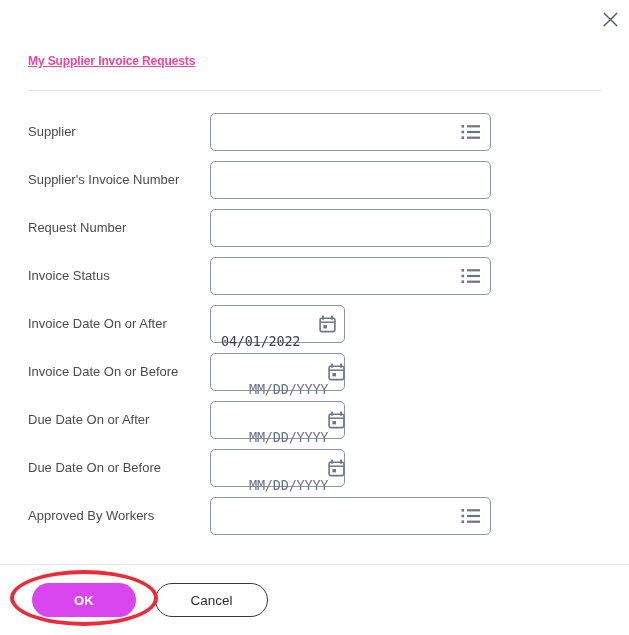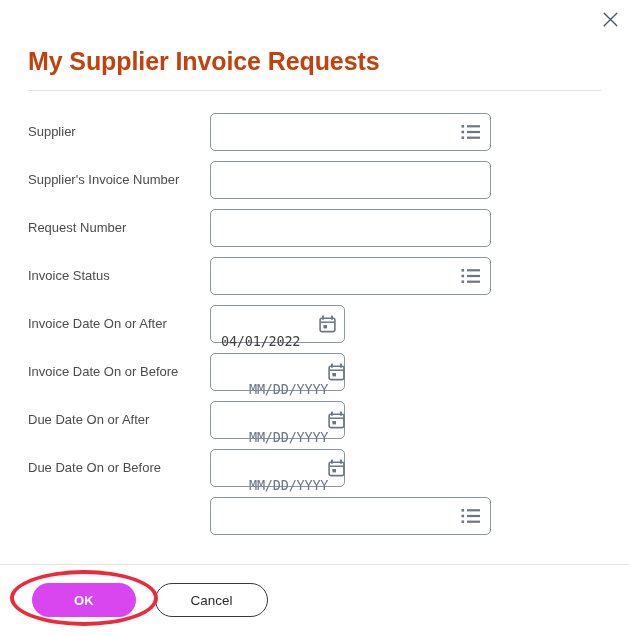--- a/index.html
+++ b/index.html
@@ -31,26 +31,27 @@
     border: none;
     padding: 0;
   }
   .close-btn svg { display: block; }
 
   
   .dialog-title {
     position: absolute;
     top: 49px;
     left: 28px;
-    font-size: 25px;
+    font-size: 12px;
     font-weight: bold;
-    color: #c2410c;
+    color: #ec4899;
     letter-spacing: -0.1px;
     line-height: 24px;
     white-space: nowrap;
+    text-decoration: underline;
   }
 
   .title-divider {
     position: absolute;
     top: 90px;
     left: 28px;
     width: 573px;
     height: 1px;
     background: #e3e3e3;
   }
@@ -317,20 +318,21 @@
           <path d="M13 1.2 V4" stroke="#6d7684" stroke-width="1.8" stroke-linecap="round"></path>
           <rect x="1.1" y="3.2" width="14.8" height="13.4" rx="1.6" ry="1.6" fill="none" stroke="#6d7684" stroke-width="1.6"></rect>
           <path d="M1.1 7.2 H15.9" stroke="#6d7684" stroke-width="1.5"></path>
           <rect x="4.4" y="10" width="3.6" height="3.4" fill="#6d7684"></rect>
         </svg>
       </span>
     </div>
   </div>
 
   <div class="form-row">
+    <div class="field-label">Approved By Workers</div>
     <div class="control prompt-field">
       <span class="prompt-icon-wrap">
         <svg width="20" height="16" viewBox="0 0 20 16">
           <rect x="0.5" y="1" width="2.6" height="2.6" fill="#6d7684"></rect>
           <rect x="6" y="1.2" width="13" height="2.2" fill="#6d7684"></rect>
           <rect x="0.5" y="6.7" width="2.6" height="2.6" fill="#6d7684"></rect>
           <rect x="6" y="6.9" width="13" height="2.2" fill="#6d7684"></rect>
           <rect x="0.5" y="12.4" width="2.6" height="2.6" fill="#6d7684"></rect>
           <rect x="6" y="12.6" width="13" height="2.2" fill="#6d7684"></rect>
         </svg>

